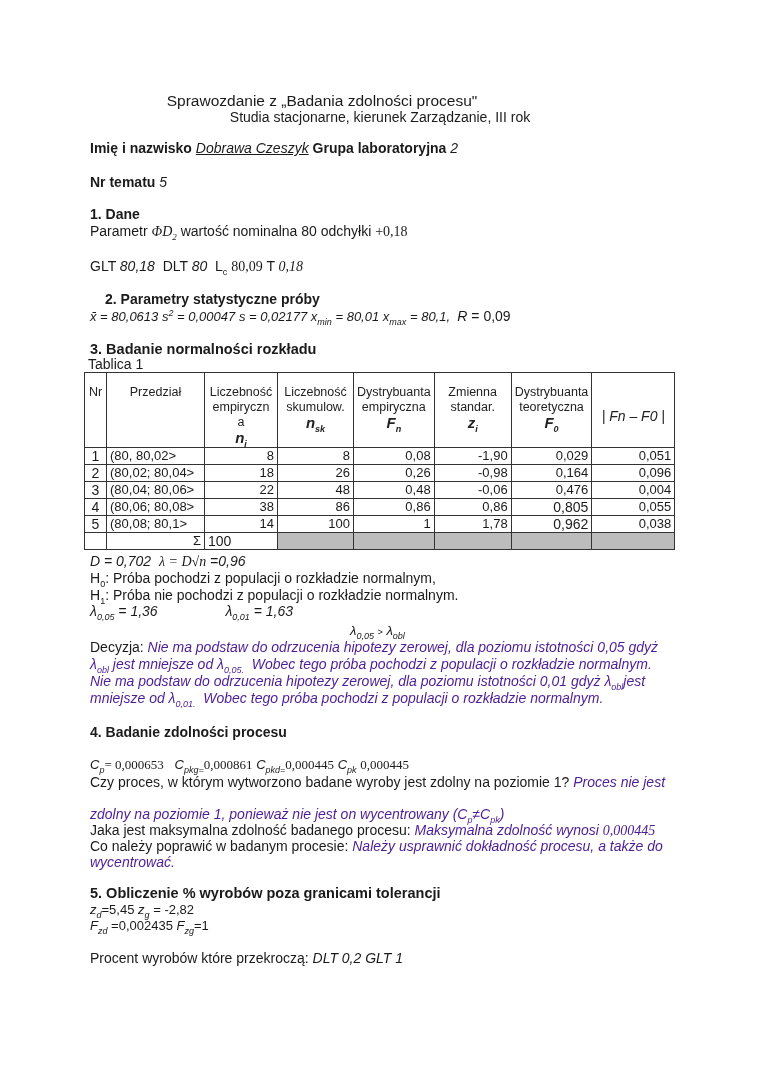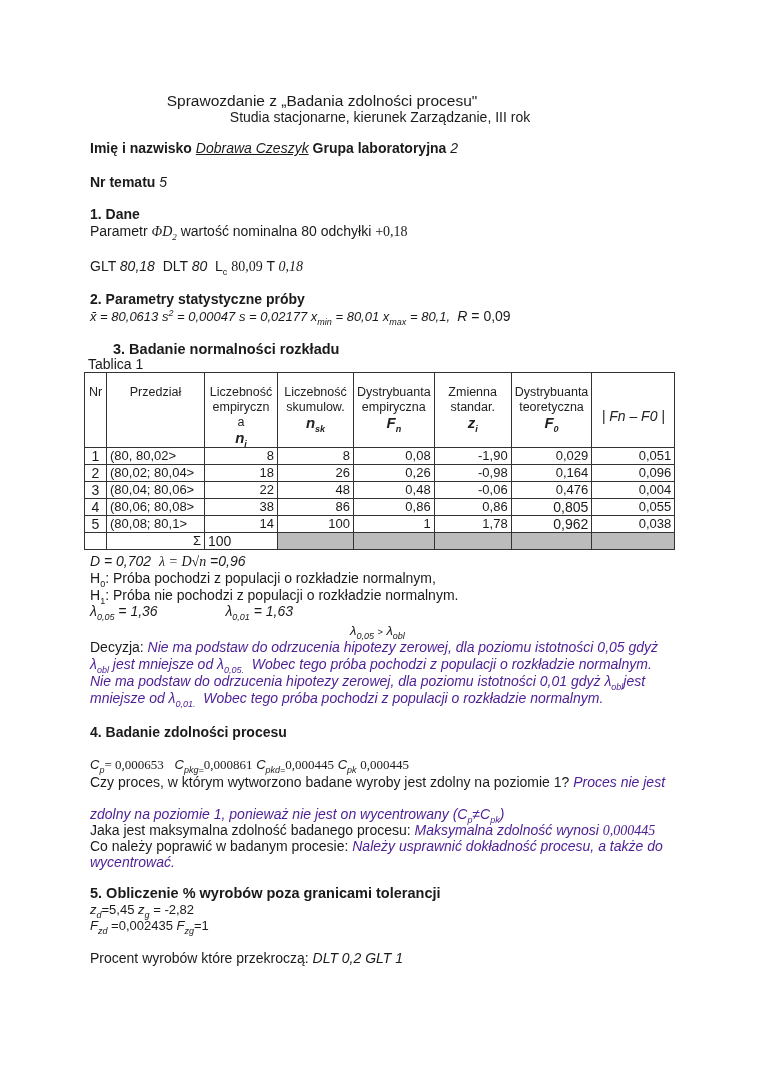--- a/index.html
+++ b/index.html
@@ -52,31 +52,31 @@
   <span>GLT</span>
   <span class="i">80,18</span>&nbsp;
   <span>DLT</span>
   <span class="i">80</span>&nbsp;
   <span><span>L</span><sub>c</sub></span>
   <span class="serif">80,09</span>
   <span>T</span>
   <span class="serif i">0,18</span>
 </div>
 
-<div class="abs line b" style="top:291px;">2. Parametry statystyczne próby</div>
+<div class="abs line b" style="top:291px;margin-left:15px;">2. Parametry statystyczne próby</div>
 <div class="abs line i" style="top:308px; font-size:13px;">
   <span>x̄ = 80,0613</span>
   <span><span>s</span><sup>2</sup><span> = 0,00047</span></span>
   <span>s = 0,02177</span>
   <span><span>x</span><sub>min</sub><span> = 80,01</span></span>
   <span><span>x</span><sub>max</sub><span> = 80,1,</span></span>
   &nbsp;<span style="font-size:14px;"><span>R</span><span style="font-style:normal"> = 0,09</span></span>
 </div>
 
-<div class="abs line b" style="top:341px; font-size:14.5px;margin-left:23px;">3. Badanie normalności rozkładu</div>
+<div class="abs line b" style="top:341px; font-size:14.5px;">3. Badanie normalności rozkładu</div>
 <div class="abs line" style="top:356px; left:88px;">Tablica 1</div>
 
 <table class="t1">
   <colgroup>
     <col style="width:22px">
       <col style="width:98px">
       <col style="width:73px">
       <col style="width:76px">
     <col style="width:80px">
       <col style="width:77px">

